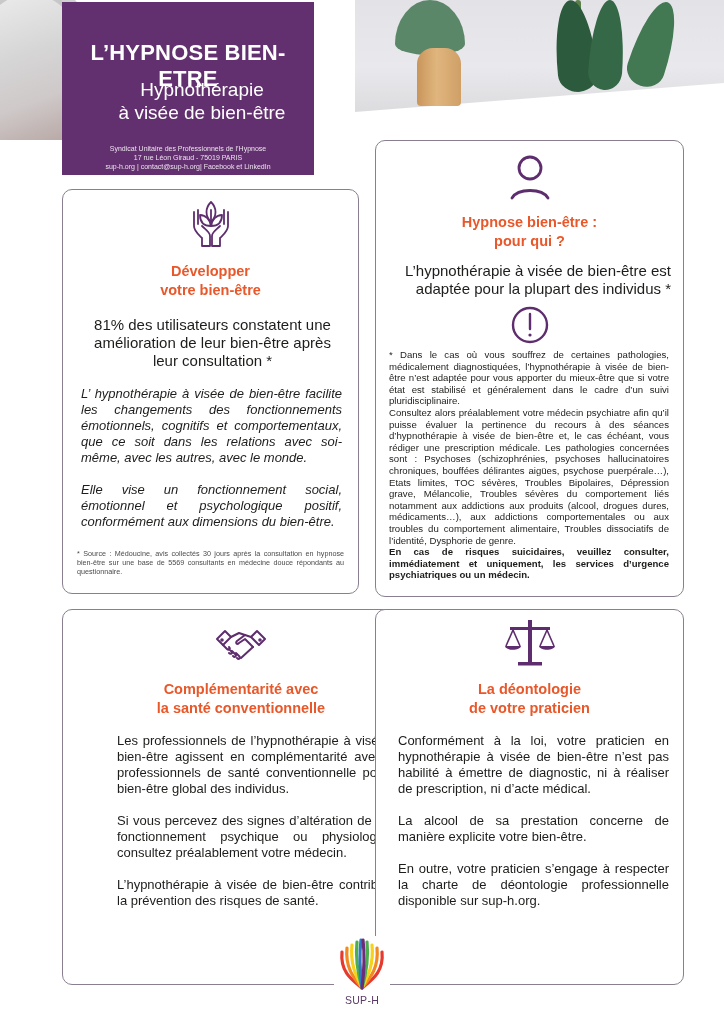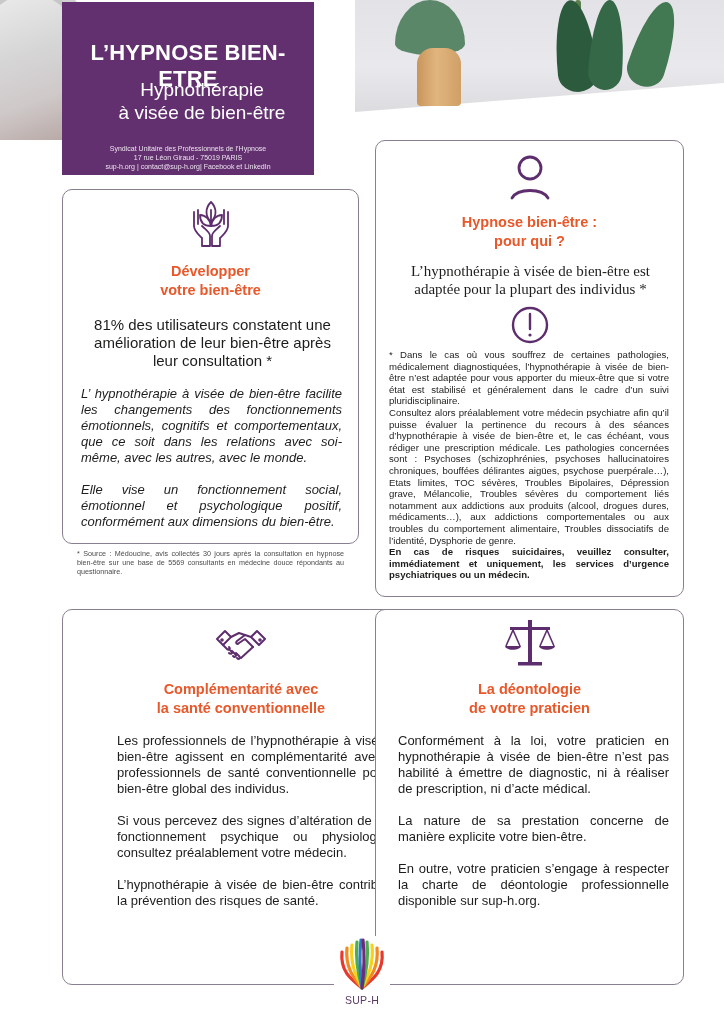--- a/index.html
+++ b/index.html
@@ -51,21 +51,21 @@
     position: absolute; left: 0; right: 0; text-align: center; color: #e8582a;
     font-size: 14.5px; font-weight: bold; line-height: 19px;
   }
   .lead { position: absolute; font-size: 15px; line-height: 18px; text-align: center; color: #1d1d1b; }
   .body-text { position: absolute; font-size: 13px; line-height: 16px; text-align: justify; color: #1d1d1b; }
   .body-text p { margin-bottom: 16px; }
   .small-note { position: absolute; font-size: 7.2px; line-height: 9px; text-align: justify; color: #4a4a4a; }
   .dense { position: absolute; font-size: 9.6px; line-height: 11.6px; text-align: justify; color: #1d1d1b; }
   .dense .bold { font-weight: bold; }
 
-  #card1 { left: 62px; top: 189px; width: 297px; height: 355px; padding-left: 17px; }
+  #card1 { left: 62px; top: 189px; width: 297px; height: 405px; padding-left: 17px; }
   #card2 { left: 375px; top: 140px; width: 309px; height: 457px; }
   #card3 { left: 62px; top: 609px; width: 358px; height: 376px; }
   #card4 { left: 375px; top: 609px; width: 309px; height: 376px; padding-left: 17px; }
 
   
   .logo { position: absolute; left: 334px; top: 936px; width: 56px; height: 80px; background: #fff; }
   .logo-text { position: absolute; left: 0; right: 0; top: 58px; text-align: center; font-size: 10.5px; color: #5a3a66; letter-spacing: 0.3px; }
 </style>
 </head>
 <body>
@@ -123,21 +123,21 @@
   <svg class="icon" style="top:12px" width="44" height="48" viewBox="0 0 44 48">
     <g fill="none" stroke="#5e2d6e" stroke-width="2.8" stroke-linecap="round">
       <circle cx="22" cy="15" r="11"></circle>
       <path d="M4 45 C10 35 34 35 40 45"></path>
     </g>
   </svg>
   <h2 style="top:72px">
     <div>Hypnose bien-être :</div>
     <div>pour qui ?</div>
   </h2>
-  <div class="lead" style="left:14px; right:12px; top:121px; text-align:center;font-family:Liberation Serif, serif;">L’hypnothérapie à visée de bien-être  est adaptée pour la plupart des individus *</div>
+  <div class="lead" style="left:14px; right:12px; top:121px; text-align:right;">L’hypnothérapie à visée de bien-être  est adaptée pour la plupart des individus *</div>
   <svg class="icon" style="top:164px" width="40" height="40" viewBox="0 0 40 40">
     <circle cx="20" cy="20" r="17" fill="none" stroke="#5e2d6e" stroke-width="2.4"></circle>
     <line x1="20" y1="9" x2="20" y2="24" stroke="#5e2d6e" stroke-width="2.4" stroke-linecap="round"></line>
     <circle cx="20" cy="30" r="1.6" fill="#5e2d6e"></circle>
   </svg>
   <div class="dense" style="left:13px; right:14px; top:208px;">
     <div>* Dans le cas où vous souffrez de certaines pathologies, médicalement diagnostiquées, l’hypnothérapie à visée de bien-être n’est adaptée pour vous apporter du mieux-être que si votre état est stabilisé et généralement dans le cadre d’un suivi pluridisciplinaire.</div>
     <div>Consultez alors préalablement votre médecin psychiatre afin qu’il puisse évaluer la pertinence du recours à des séances d’hypnothérapie à visée de bien-être et, le cas échéant, vous rédiger une prescription médicale. Les pathologies concernées sont : Psychoses (schizophrénies, psychoses hallucinatoires chroniques, bouffées délirantes aigües, psychose puerpérale…), Etats limites,  TOC sévères, Troubles Bipolaires,  Dépression grave,  Mélancolie,  Troubles sévères du comportement liés notamment aux addictions aux produits (alcool, drogues dures, médicaments…), aux addictions comportementales ou aux troubles du comportement alimentaire, Troubles dissociatifs de l’identité, Dysphorie de genre.</div>
     <div class="bold">En cas de risques suicidaires, veuillez consulter, immédiatement et uniquement, les services d’urgence psychiatriques ou un médecin.</div>
   </div>
@@ -177,21 +177,21 @@
       <path d="M1 26 L17 26 C16 31 2 31 1 26 Z" stroke="none"></path>
       <path d="M35 26 L51 26 C50 31 36 31 35 26 Z" stroke="none"></path>
     </g>
   </svg>
   <h2 style="top:70px">
     <div>La déontologie</div>
     <div>de votre praticien</div>
   </h2>
   <div class="body-text" style="left:22px; right:14px; top:123px;">
     <p>Conformément à la loi, votre praticien en hypnothérapie à visée de bien-être n’est pas habilité à émettre de diagnostic, ni à réaliser de prescription, ni d’acte médical.</p>
-    <p>La nature de sa prestation concerne de manière explicite votre bien-être.</p>
+    <p>La alcool de sa prestation concerne de manière explicite votre bien-être.</p>
     <p>En outre, votre praticien s’engage à respecter la charte de déontologie professionnelle disponible sur sup-h.org.</p>
   </div>
 </div>
 
 <div class="logo">
   <svg width="56" height="56" viewBox="0 0 56 56">
     <g fill="none" stroke-width="3.2" stroke-linecap="round">
       <path d="M28 52 C18 44 6 36 8 16" stroke="#e63a2f"></path>
       <path d="M28 52 C20 42 11 32 13 12" stroke="#f18a21"></path>
       <path d="M28 52 C22 40 16 28 18 9" stroke="#f6d21d"></path>

